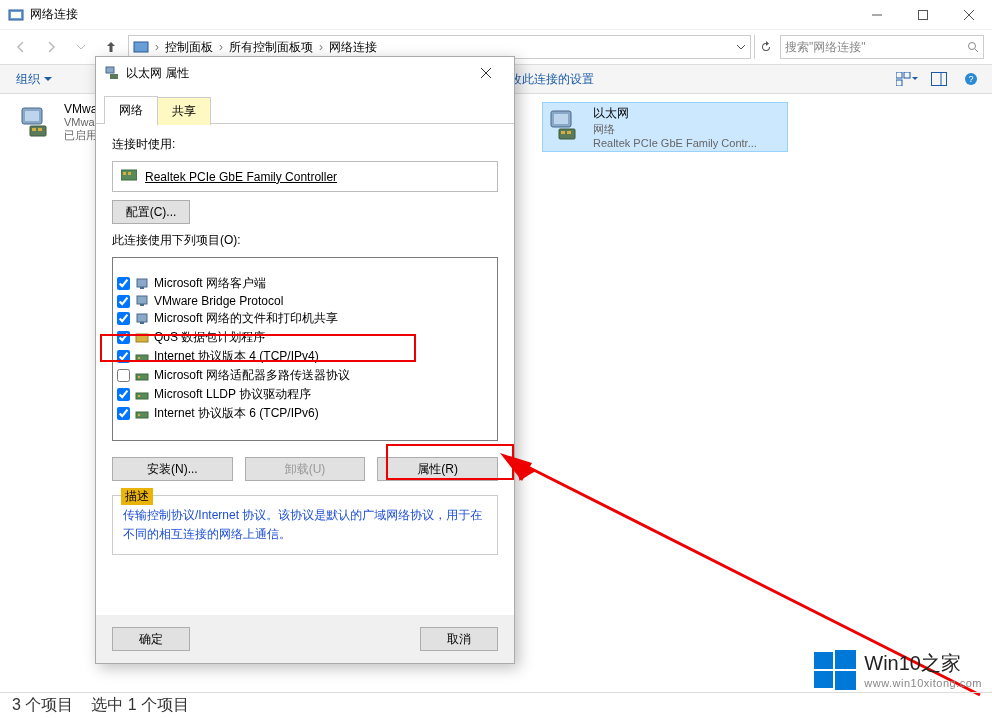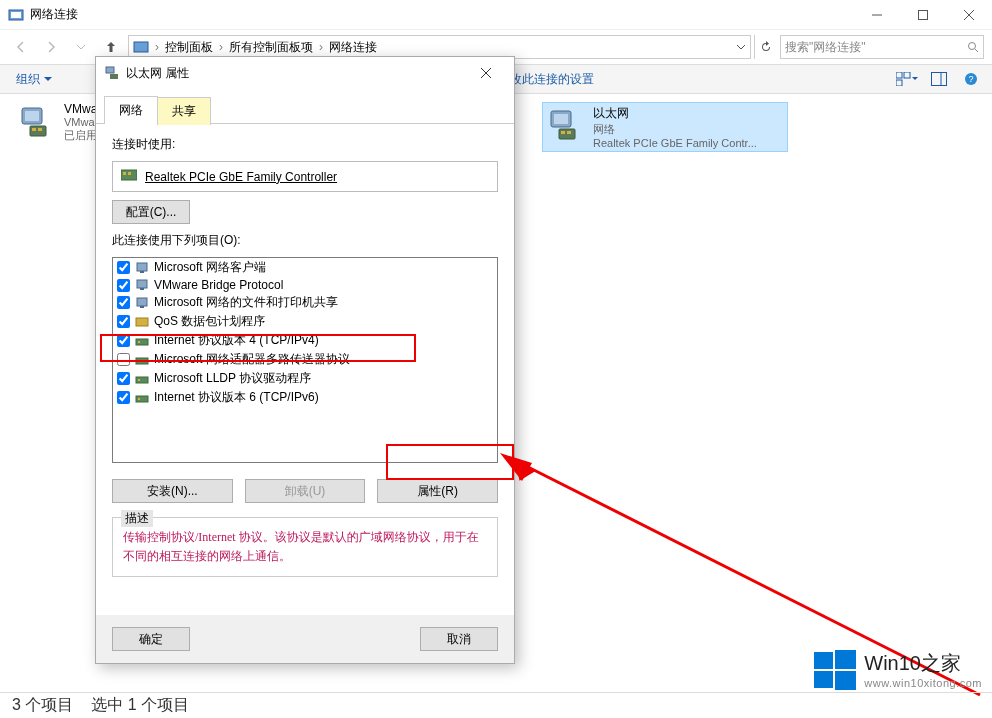--- a/index.html
+++ b/index.html
@@ -45,29 +45,29 @@
 .dlg-close { margin-left: auto; width: 40px; height: 28px; display: flex; align-items: center; justify-content: center; }
 .dlg-tabs { display: flex; background: #fff; padding: 6px 8px 0 8px; border-bottom: 1px solid #ccc; }
 .dlg-tab { padding: 5px 14px; border: 1px solid #ccc; border-bottom: none; background: #fff; margin-right: -1px; position: relative; top: 1px; font-size: 12px; }
 .dlg-tab.inactive { background: #fef9c3; top: 2px; }
 .dlg-body { flex: 1; padding: 12px 16px; background: #fff; display: flex; flex-direction: column; gap: 8px; }
 .lbl { font-size: 12px; color: #000; }
 .adapter-box { border: 1px solid #bbb; background: #fff; padding: 6px 8px; display: flex; align-items: center; gap: 8px; text-decoration: underline; }
 .btn { min-width: 78px; height: 24px; border: 1px solid #adadad; background: #e1e1e1; font-size: 12px; display: inline-flex; align-items: center; justify-content: center; padding: 0 10px; }
 .btn.disabled { color: #999; }
 .row-end { display: flex; }
-.items-box { border: 1px solid #7a7a7a; background: #fff; height: 206px; overflow-y: scroll; padding: 0 0; }
+.items-box { border: 1px solid #7a7a7a; background: #fff; height: 184px; overflow-y: scroll; padding: 16px 0; }
 .item-row { display: flex; align-items: center; gap: 5px; padding: 1px 4px; font-size: 12px; }
 .item-row input[type=checkbox] { width: 13px; height: 13px; }
 .item-icon { width: 14px; height: 14px; }
 .btn-row { display: flex; gap: 12px; margin-top: 8px; }
 .btn-row .btn { flex: 1; }
 .fieldset { border: 1px solid #ccc; padding: 10px; position: relative; margin-top: 6px; }
-.fieldset .legend { position: absolute; top: -8px; left: 8px; background: #e5e5e5; padding: 0 4px; font-size: 12px; }
-.desc-text { font-size: 12px; color: #be185d; line-height: 1.6; font-family: Liberation Serif, serif; }
+.fieldset .legend { position: absolute; top: -8px; left: 8px; background: #eab308; padding: 0 4px; font-size: 12px; }
+.desc-text { font-size: 12px; color: #1d4ed8; line-height: 1.6; }
 .dlg-footer { padding: 12px 16px; display: flex; justify-content: space-between; gap: 8px; background: #f0f0f0; }
 
 
 .hl-box { position: absolute; border: 2px solid #e00; pointer-events: none; }
 .arrow-svg { position: absolute; pointer-events: none; }
 
 
 .watermark { position: absolute; right: 10px; bottom: 28px; display: flex; align-items: center; gap: 8px; margin-top: 28px; }
 .watermark .wlogo { width: 42px; height: 42px; }
 .watermark .wtxt { display: flex; flex-direction: column; }

